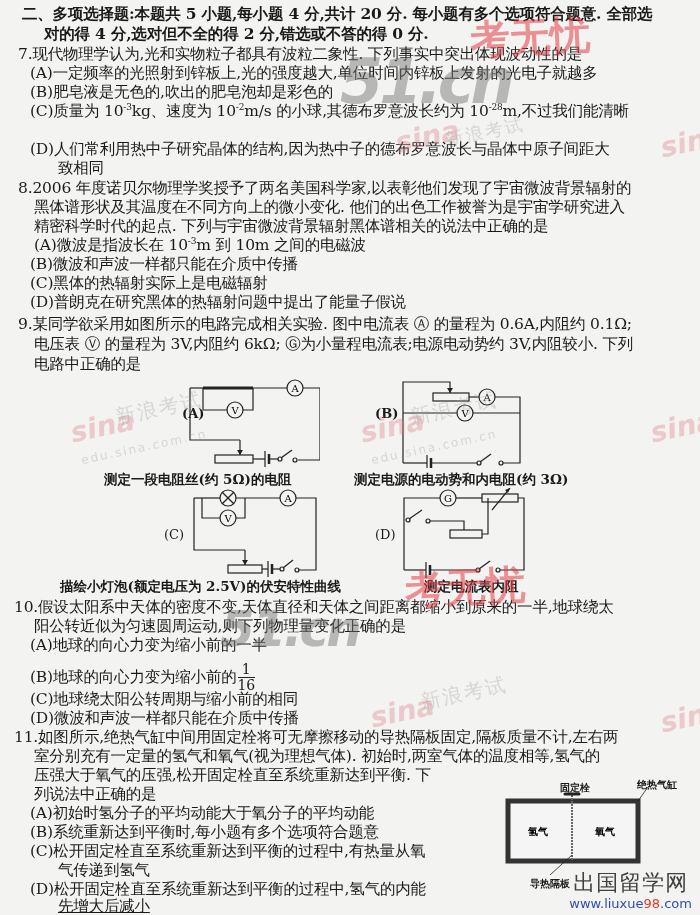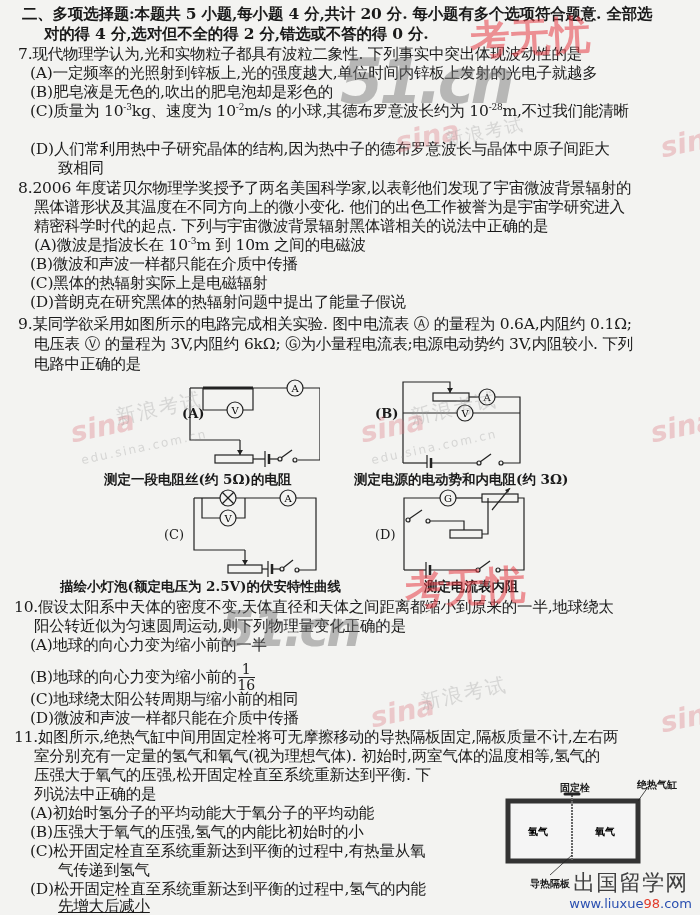--- a/index.html
+++ b/index.html
@@ -214,21 +214,21 @@
   <div class="line" style="left:14px; top:727px;">
     <span>11.</span><span>如图所示,绝热气缸中间用固定栓将可无摩擦移动的导热隔板固定,隔板质量不计,左右两</span>
   </div>
   <div class="line" style="left:34px; top:746px;">室分别充有一定量的氢气和氧气(视为理想气体). 初始时,两室气体的温度相等,氢气的</div>
   <div class="line" style="left:34px; top:765px;">压强大于氧气的压强,松开固定栓直至系统重新达到平衡. 下</div>
   <div class="line" style="left:34px; top:784px;">列说法中正确的是</div>
   <div class="line" style="left:30px; top:803px;">
     <span>(A)</span><span>初始时氢分子的平均动能大于氧分子的平均动能</span>
   </div>
   <div class="line" style="left:30px; top:822px;">
-    <span>(B)</span><span>压强大于氧气的压强,氢气的内能比初始时的小</span>
+    <span>(B)</span><span>系统重新达到平衡时,每小题有多个选项符合题意</span>
   </div>
   <div class="line" style="left:30px; top:841px;">
     <span>(C)</span><span>松开固定栓直至系统重新达到平衡的过程中,有热量从氧</span>
   </div>
   <div class="line" style="left:58px; top:860px;">气传递到氢气</div>
   <div class="line" style="left:30px; top:879px;">
     <span>(D)</span><span>松开固定栓直至系统重新达到平衡的过程中,氢气的内能</span>
   </div>
   <div class="line" style="left:58px; top:896px;text-decoration:underline;">先增大后减小</div>
 

